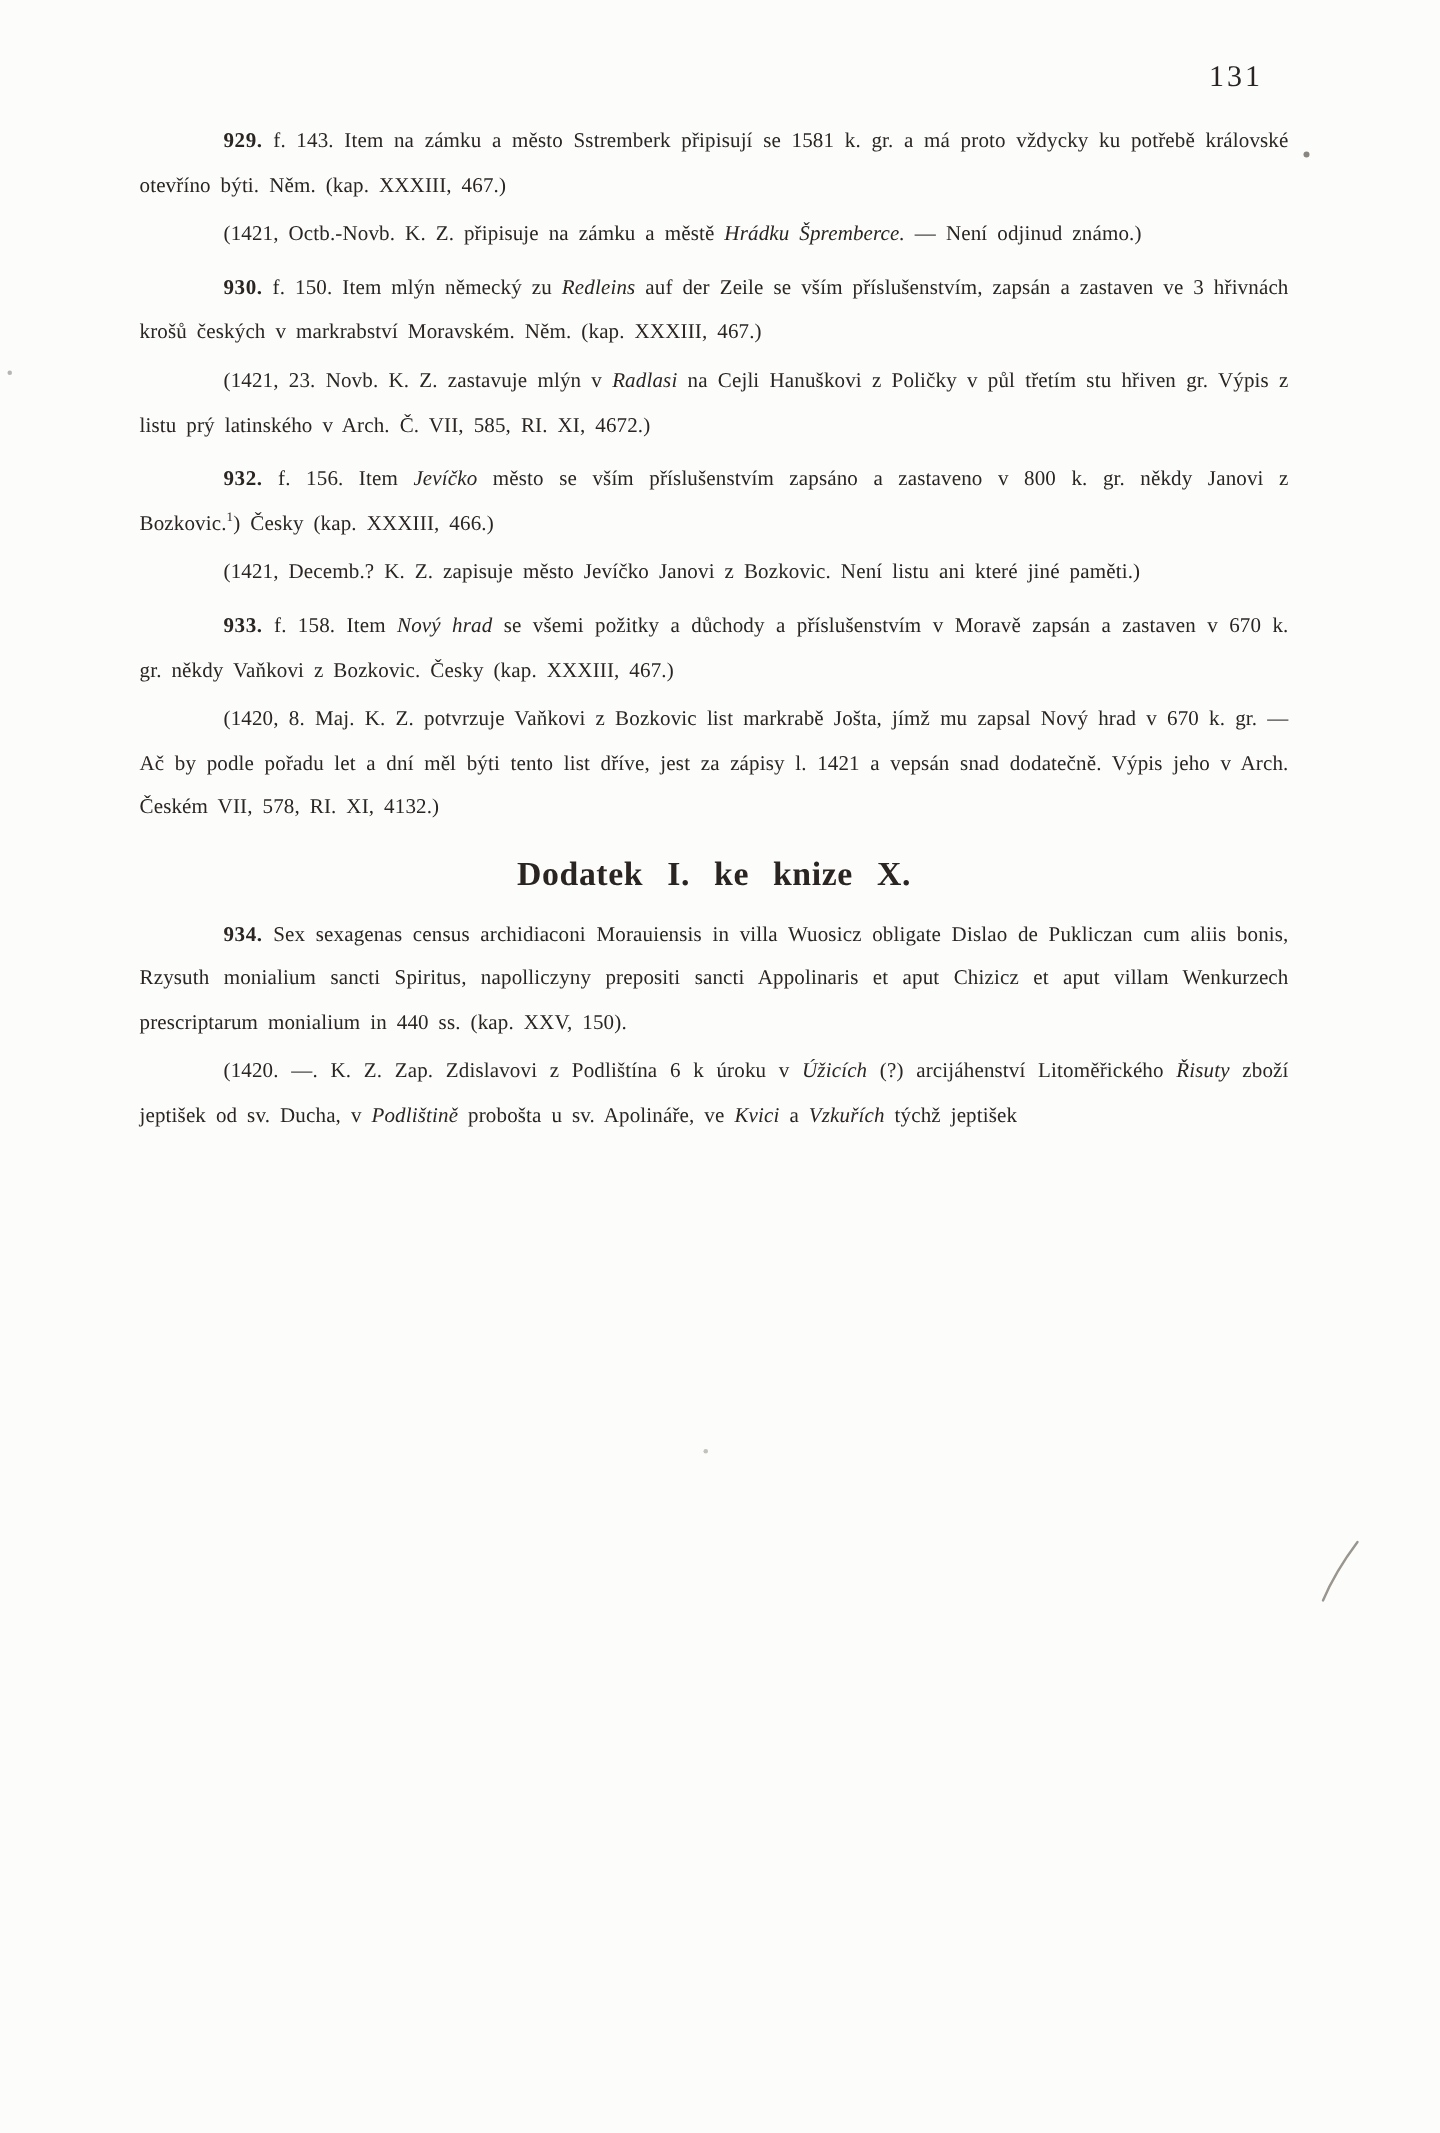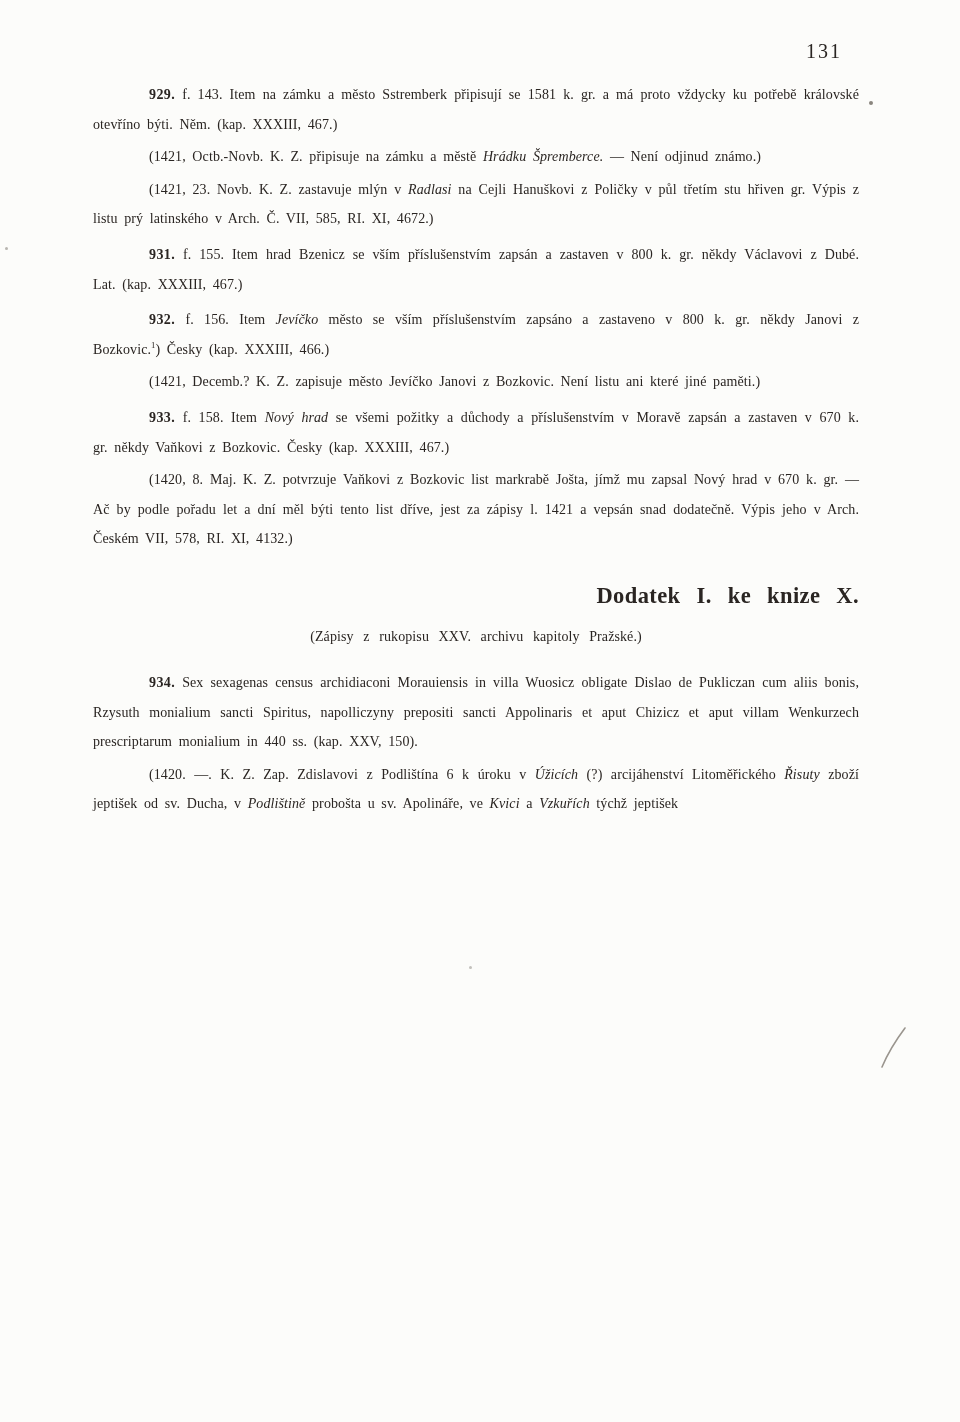--- a/index.html
+++ b/index.html
@@ -42,24 +42,24 @@
   .entry { margin-top: 6px; }
   .note  { margin-top: 3px; }
   .para b { font-weight: 700; letter-spacing: 0.4px; }
   .para i { font-style: italic; margin-top: 32px; }
   .para sup, .footnote sup {
     font-size: 0.62em;
     line-height: 0;
     vertical-align: super;
   }
   .heading {
-    text-align: right;
+    text-align: center;
     text-indent: 0;
     font-size: 22.5px;
-    margin-top: 27px;
+    margin-top: 14px;
     margin-bottom: 11px;
     word-spacing: 10px;
     letter-spacing: 0.6px;
   }
   .subheading {
     text-align: center;
     text-indent: 0;
     margin-bottom: 17px;
     word-spacing: 6px;
   }
@@ -111,28 +111,27 @@
 </head>
 <body>
 
 <div class="page">
 
   <div class="page-number">131</div>
 
   <main class="text-block">
       <p class="para entry"><b>929.</b><span> f. 143. Item na zámku a město Sstremberk připisují se 1581 k. gr. a má proto vždycky ku potřebě královské otevříno býti. Něm. (kap. XXXIII, 467.)</span></p>
       <p class="para note"><span>(1421, Octb.-Novb. K. Z. připisuje na zámku a městě </span><i>Hrádku Špremberce.</i><span> — Není odjinud známo.)</span></p>
+      <p class="para entry"><b>930.</b><span> f. 150. Item mlýn německý zu </span><i>Redleins</i><span> auf der Zeile se vším příslušenstvím, zapsán a zastaven ve 3 hřivnách krošů českých v markrabství Moravském. Něm. (kap. XXXIII, 467.)</span></p>
       <p class="para note"><span>(1421, 23. Novb. K. Z. zastavuje mlýn v </span><i>Radlasi</i><span> na Cejli Hanuškovi z Poličky v půl třetím stu hřiven gr. Výpis z listu prý latinského v Arch. Č. VII, 585, RI. XI, 4672.)</span></p>
-      <p class="para entry"><b>931.</b><span> f. 155. Item hrad Bzenicz se vším příslušenstvím zapsán a zastaven v 800 k. gr. někdy Václavovi z Dubé. Lat. (kap. XXXIII, 467.)</span></p>
       <p class="para entry"><b>932.</b><span> f. 156. Item </span><i>Jevíčko</i><span> město se vším příslušenstvím zapsáno a zastaveno v 800 k. gr. někdy Janovi z Bozkovic.</span><sup>1</sup><span>) Česky (kap. XXXIII, 466.)</span></p>
       <p class="para note"><span>(1421, Decemb.? K. Z. zapisuje město Jevíčko Janovi z Bozkovic. Není listu ani které jiné paměti.)</span></p>
       <p class="para entry"><b>933.</b><span> f. 158. Item </span><i>Nový hrad</i><span> se všemi požitky a důchody a příslušenstvím v Moravě zapsán a zastaven v 670 k. gr. někdy Vaňkovi z Bozkovic. Česky (kap. XXXIII, 467.)</span></p>
       <p class="para note"><span>(1420, 8. Maj. K. Z. potvrzuje Vaňkovi z Bozkovic list markrabě Jošta, jímž mu zapsal Nový hrad v 670 k. gr. — Ač by podle pořadu let a dní měl býti tento list dříve, jest za zápisy l. 1421 a vepsán snad dodatečně. Výpis jeho v Arch. Českém VII, 578, RI. XI, 4132.)</span></p>
       <p class="para heading"><b>Dodatek I. ke knize X.</b></p>
-      <p class="para subheading"><span>(Zápisy z rukopisu XXV. archivu kapitoly Pražské.)</span></p>
       <p class="para entry"><b>934.</b><span> Sex sexagenas census archidiaconi Morauiensis in villa Wuosicz obligate Dislao de Pukliczan cum aliis bonis, Rzysuth monialium sancti Spiritus, napolliczyny prepositi sancti Appolinaris et aput Chizicz et aput villam Wenkurzech prescriptarum monialium in 440 ss. (kap. XXV, 150).</span></p>
       <p class="para note"><span>(1420. —. K. Z. Zap. Zdislavovi z Podlištína 6 k úroku v </span><i>Úžicích</i><span> (?) </span><span class="pencil-underline">arcijáhenství Litoměřického</span><span> </span><i>Řisuty</i><span> zboží </span><span class="pencil-underline">jeptišek od sv.</span><span> Ducha, v </span><i>Podlištině</i><span> probošta u sv. Apolináře, ve </span><i>Kvici</i><span> a </span><i>Vzkuřích</i><span> týchž jeptišek</span></p>
     </main>
 
   <div class="footnote-area">
     <div class="footnote-rule"></div>
     <p class="footnote"><sup>1</sup><span>) Snad 1800, což jest hledíc k č. 920 pravdě podobno.</span></p>
   </div>
 
   <div class="signature">9*</div>

